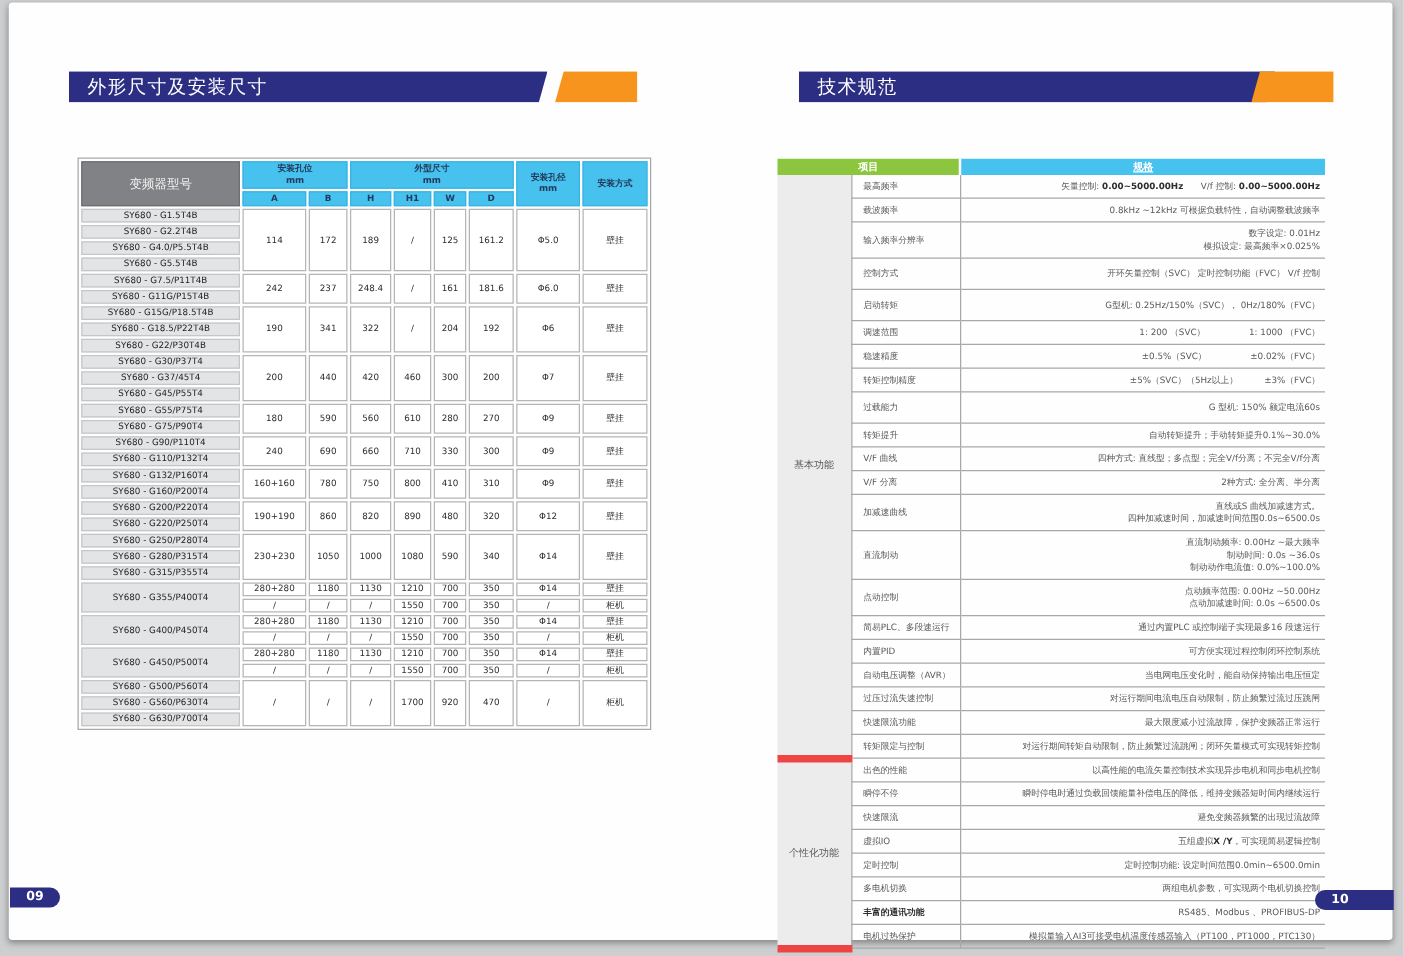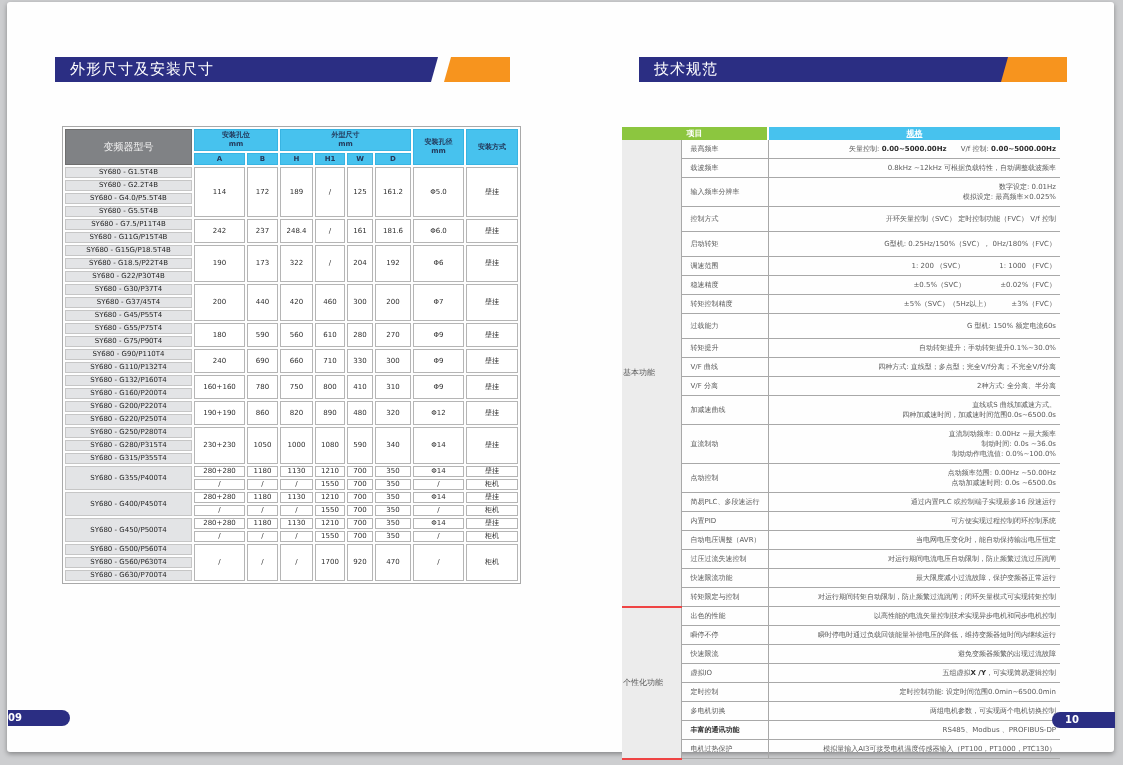--- a/index.html
+++ b/index.html
@@ -59,22 +59,22 @@
   
   table.spec{
     position:absolute;left:622px;top:127px;width:438px;
     border-collapse:collapse;table-layout:fixed;
   }
   .spec th{font-size:8px;font-weight:bold;color:#fff;height:13px;padding:0;}
   .spec th.hg{background:var(--green,#8cc63f);border-right:2px solid #fff;}
   .spec th.hc{background:var(--cyan,#47c2ee);text-decoration:underline;}
   .spec td{vertical-align:middle;}
   .spec td.grp{
-    background:#ececec;color:#5a5a5a;font-size:8px;text-align:left;
-    border-bottom:2px solid #ef4444;
+    background:#ececec;color:#5a5a5a;font-size:8px;text-align:center;
+    border-bottom:6px solid #ef4444;
   }
   .spec td.item{
     font-size:7px;color:#595959;text-align:left;
     padding:4px 2px 4px 9px;line-height:10px;
     border-left:1px solid #a8a8a8;border-right:1px solid #a8a8a8;
     border-bottom:1px solid #a8a8a8;
   }
   .spec td.val{
     font-size:7px;color:#595959;text-align:right;
     padding:4px 4px 4px 12px;line-height:10px;
@@ -82,21 +82,21 @@
   }
   .spec td.tall{padding-top:7px;padding-bottom:7px;}
   .spec b{color:#2d2d2d;}
   .spec .ln{line-height:10px;}
   
   .pagepill{
     position:absolute;height:16px;background:var(--navy,#2b2e83);
     color:#fff;font-size:10px;font-weight:bold;line-height:16px;
     box-sizing:border-box;
   }
-  .pagepill.left{left:8px;top:710px;width:62px;border-radius:0 9px 9px 0;text-align:left;padding-right:13px;}
+  .pagepill.left{left:8px;top:710px;width:40px;border-radius:0 9px 9px 0;text-align:right;padding-right:13px;}
   .pagepill.right{left:1052px;top:712px;width:63px;border-radius:9px 0 0 9px;text-align:left;padding-left:13px;}
 </style>
 </head>
 <body>
 
 <div class="sheet"></div>
 
 <div class="title-bar left">
   <span>外形尺寸及安装尺寸</span>
 </div>
@@ -171,21 +171,21 @@
         <td class="d" rowspan="2">181.6</td>
         <td class="d" rowspan="2">Φ6.0</td>
         <td class="d" rowspan="2">壁挂</td>
       </tr>
       <tr>
         <td class="model">SY680 - G11G/P15T4B</td>
       </tr>
       <tr>
         <td class="model">SY680 - G15G/P18.5T4B</td>
         <td class="d" rowspan="3">190</td>
-        <td class="d" rowspan="3">173</td>
+        <td class="d" rowspan="3">341</td>
         <td class="d" rowspan="3">322</td>
         <td class="d" rowspan="3">/</td>
         <td class="d" rowspan="3">204</td>
         <td class="d" rowspan="3">192</td>
         <td class="d" rowspan="3">Φ6</td>
         <td class="d" rowspan="3">壁挂</td>
       </tr>
       <tr>
         <td class="model">SY680 - G18.5/P22T4B</td>
       </tr>

